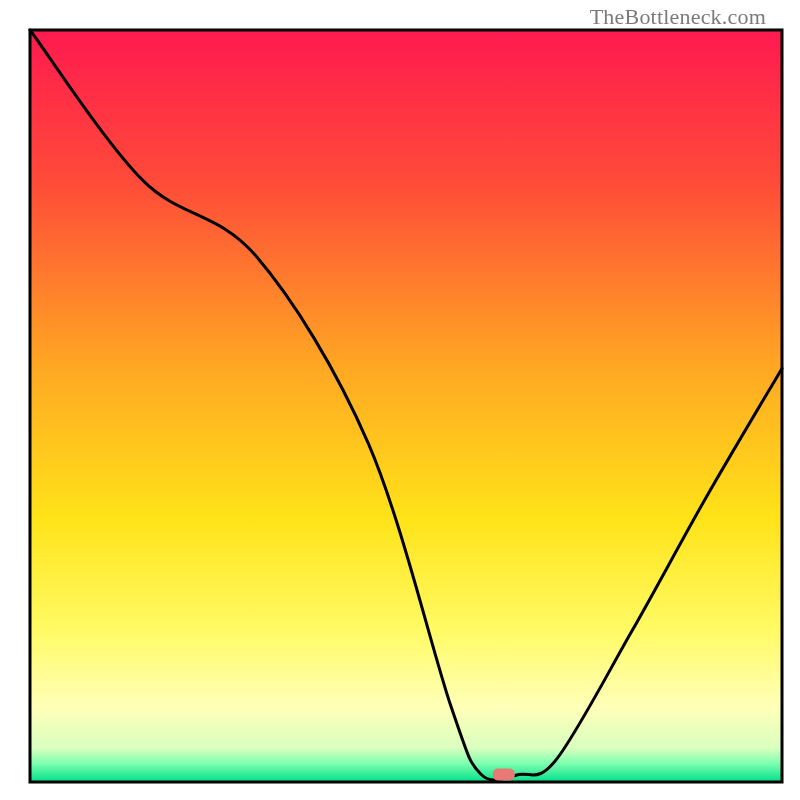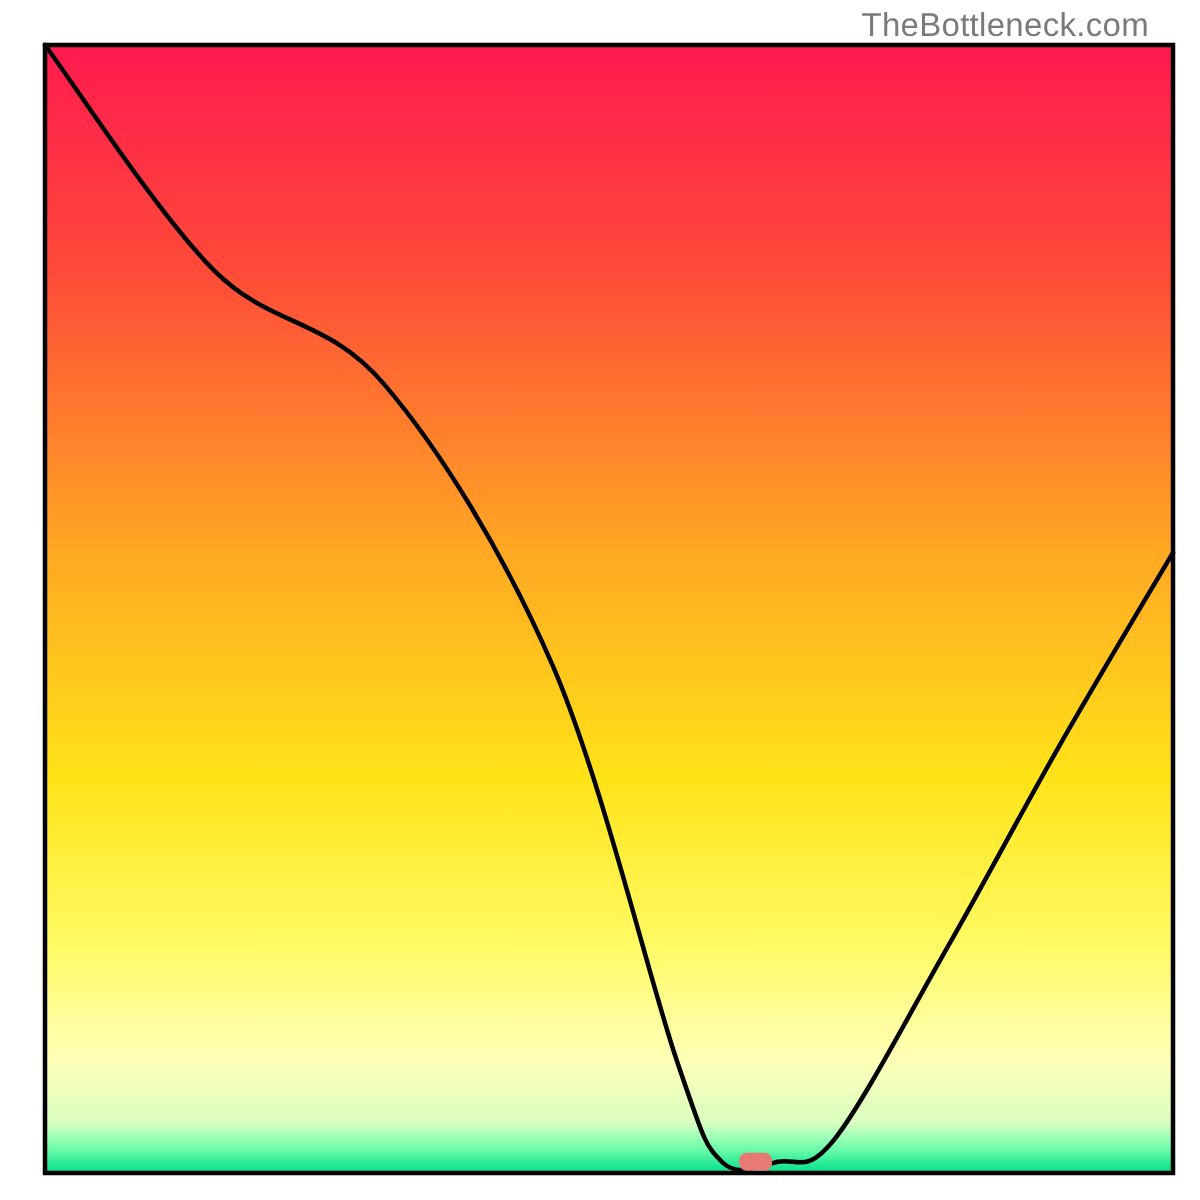--- a/index.html
+++ b/index.html
@@ -7,20 +7,21 @@
     padding: 0;
     width: 800px;
     height: 800px;
     background: #ffffff;
     font-family: Arial, Helvetica, sans-serif;
   }
   .container {
     position: relative;
     width: 776px;
     height: 800px;
+    font-family: Liberation Serif, serif;
   }
   .watermark {
     position: absolute;
     top: 4px;
     right: 10px;
     font-size: 22px;
     font-weight: 500;
     color: #7a7a7a;
     z-index: 10;
     letter-spacing: 0.2px;

